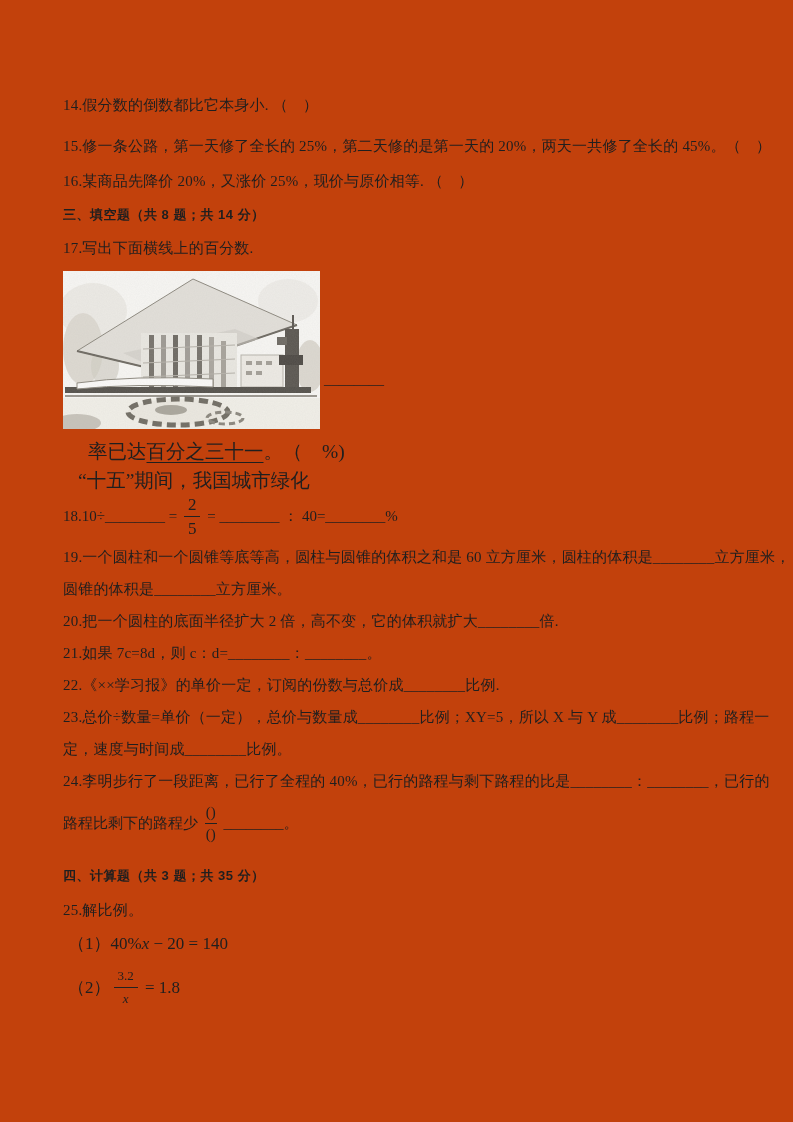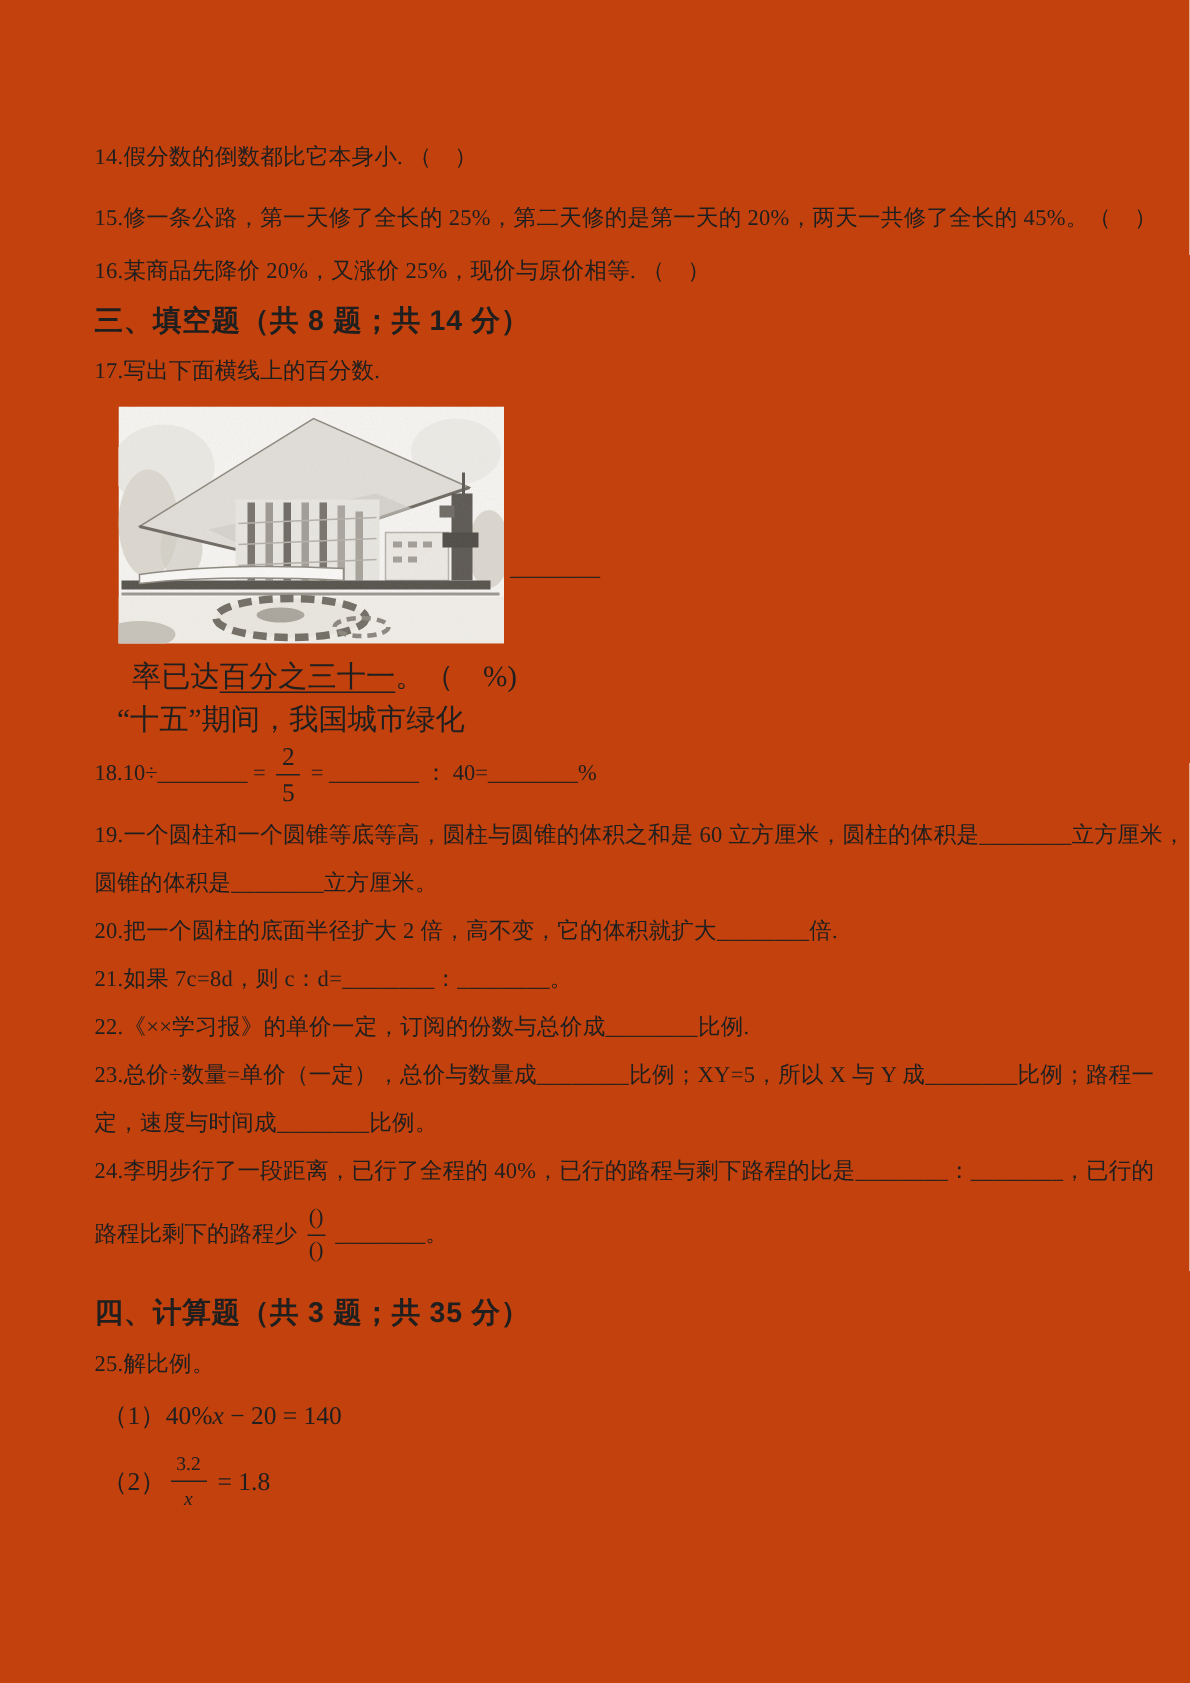--- a/index.html
+++ b/index.html
@@ -11,25 +11,25 @@
     background:#c2410c;
     color:#1f1f1f;
     font-family:"Liberation Serif","DejaVu Serif",serif;
     overflow:hidden;
   }
   .line{font-size:15px;line-height:19px;margin:0 0 13px;letter-spacing:.2px;white-space:nowrap;}
   .mb22{margin-bottom:22px;}
   .mb16{margin-bottom:16px;}
   .sec{
     font-family:"Liberation Sans","DejaVu Sans",sans-serif;
-    font-weight:bold;font-size:19px;line-height:22px;
+    font-weight:bold;font-size:13px;line-height:22px;
     margin:12px 0 13px;letter-spacing:.5px;
   }
   .sec4{margin-top:22px;margin-bottom:14px;}
-  .photo-row{display:flex;align-items:flex-end;margin:0 16px 8px;}
+  .photo-row{display:flex;align-items:flex-end;margin:0 0 8px;}
   .photo-frame{width:257px;height:158px;flex:0 0 auto;}
   .photo-blank{font-size:15px;line-height:15px;margin:0 0 42px 4px;}
   .caption{font-size:19.5px;line-height:29px;margin:0;white-space:nowrap;}
   .cap1{margin-left:15px;}
   .cap2{margin-left:25px;}
   .u{text-decoration:underline;text-underline-offset:4px;}
   .mathrow{display:flex;align-items:center;margin:0 0 10px;font-size:15px;line-height:19px;white-space:pre;}
   .frac{display:inline-flex;flex-direction:column;align-items:center;margin:0 3px;}
   .frac .num{padding:0 4px 2px;border-bottom:1.5px solid #222;font-size:17px;line-height:19px;text-align:center;}
   .frac .den{padding-top:2px;font-size:17px;line-height:19px;text-align:center;}

